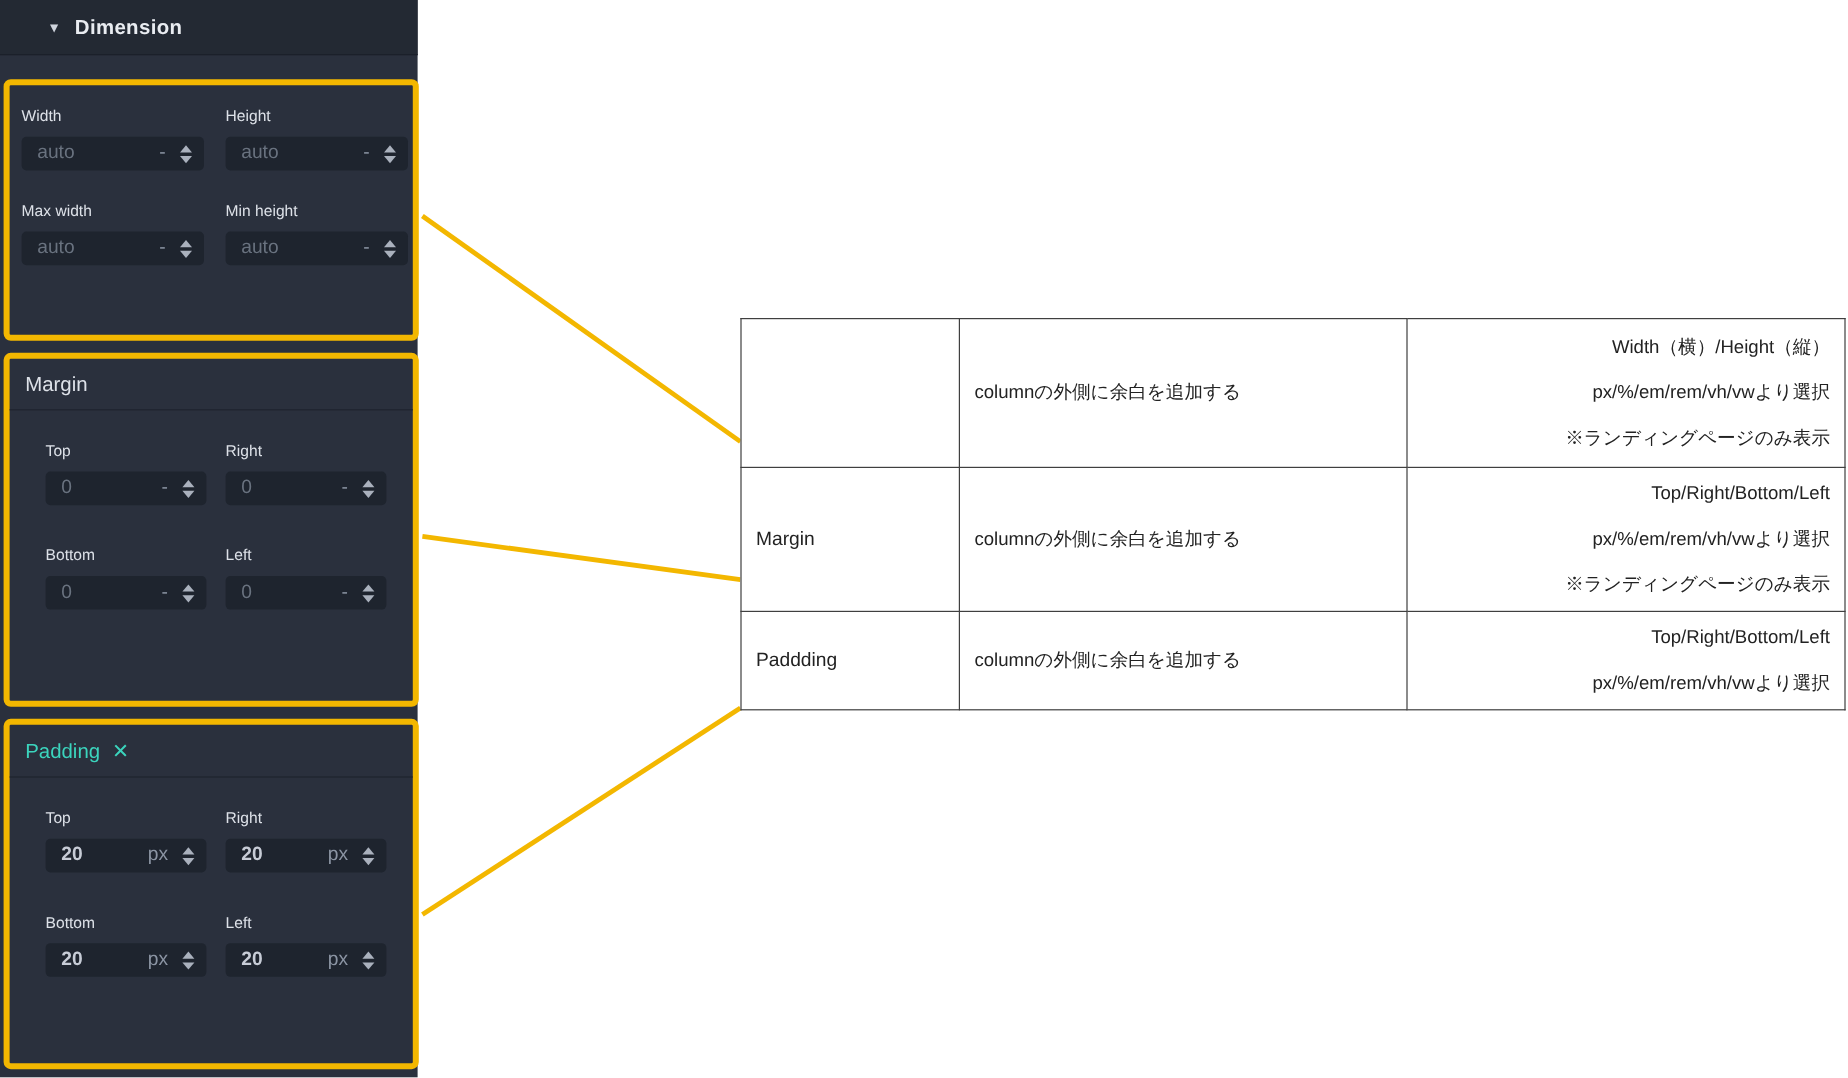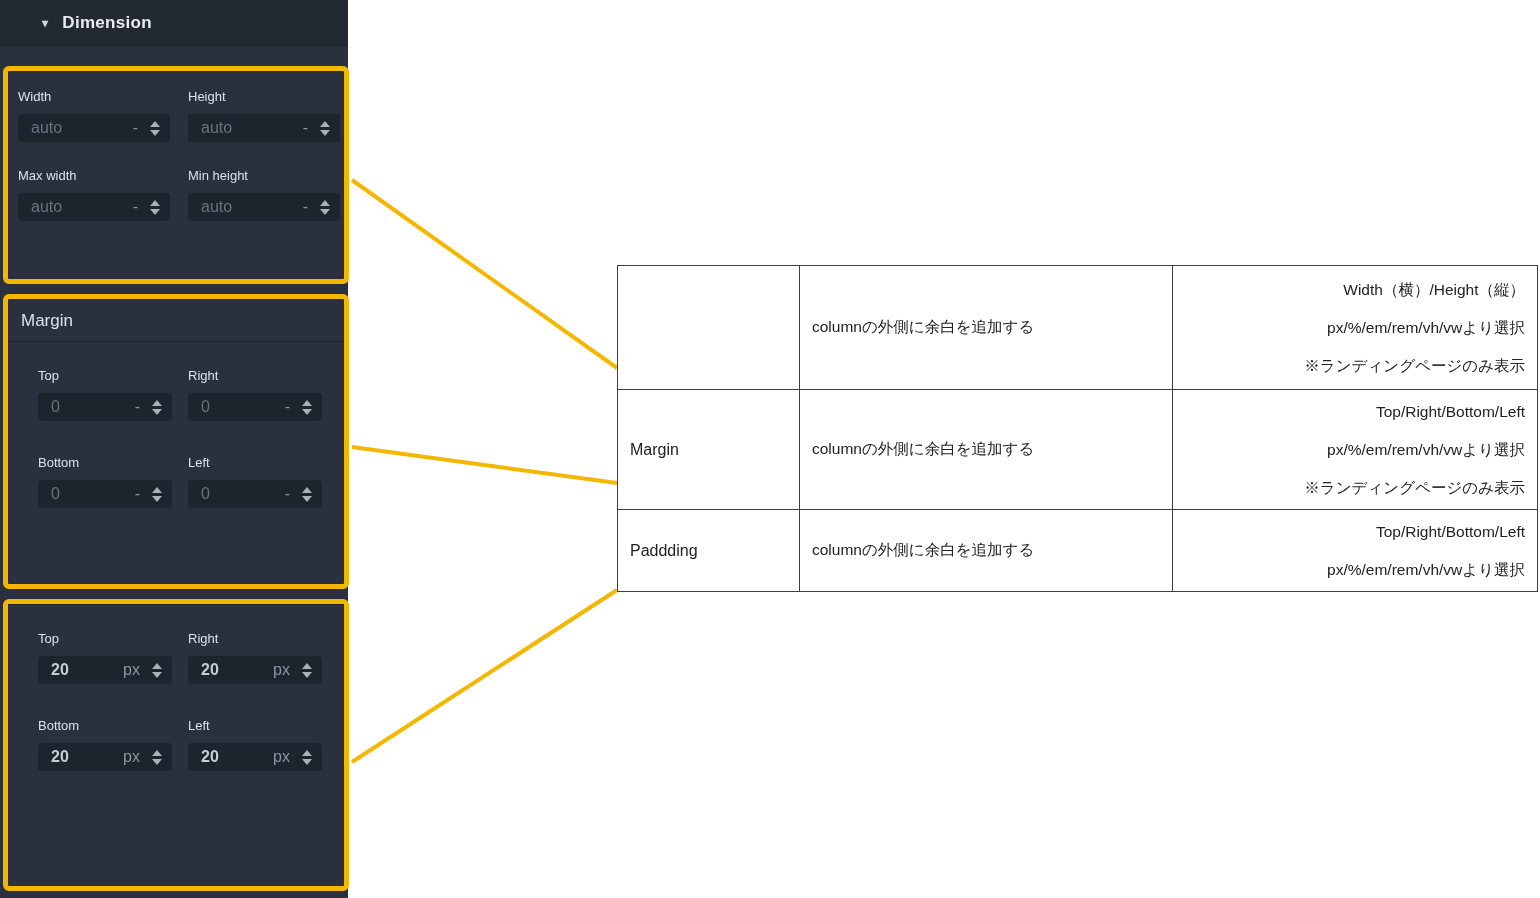--- a/index.html
+++ b/index.html
@@ -180,20 +180,24 @@
             <span class="tri-up"></span>
             <span class="tri-down"></span>
           </span>
         </div>
       </div>
 
     </div>
   </div>
 
   <div class="hl-box box3">
+    <div class="section-title teal">
+      <span>Padding</span>
+      <span class="close-x">✕</span>
+    </div>
     <div class="divider"></div>
     <div class="fields-grid inset">
 
       <div class="field">
         <div class="field-label">Top</div>
         <div class="input">
           <span class="val filled">20</span>
           <span class="unit">px</span>
           <span class="stepper">
             <span class="tri-up"></span>

